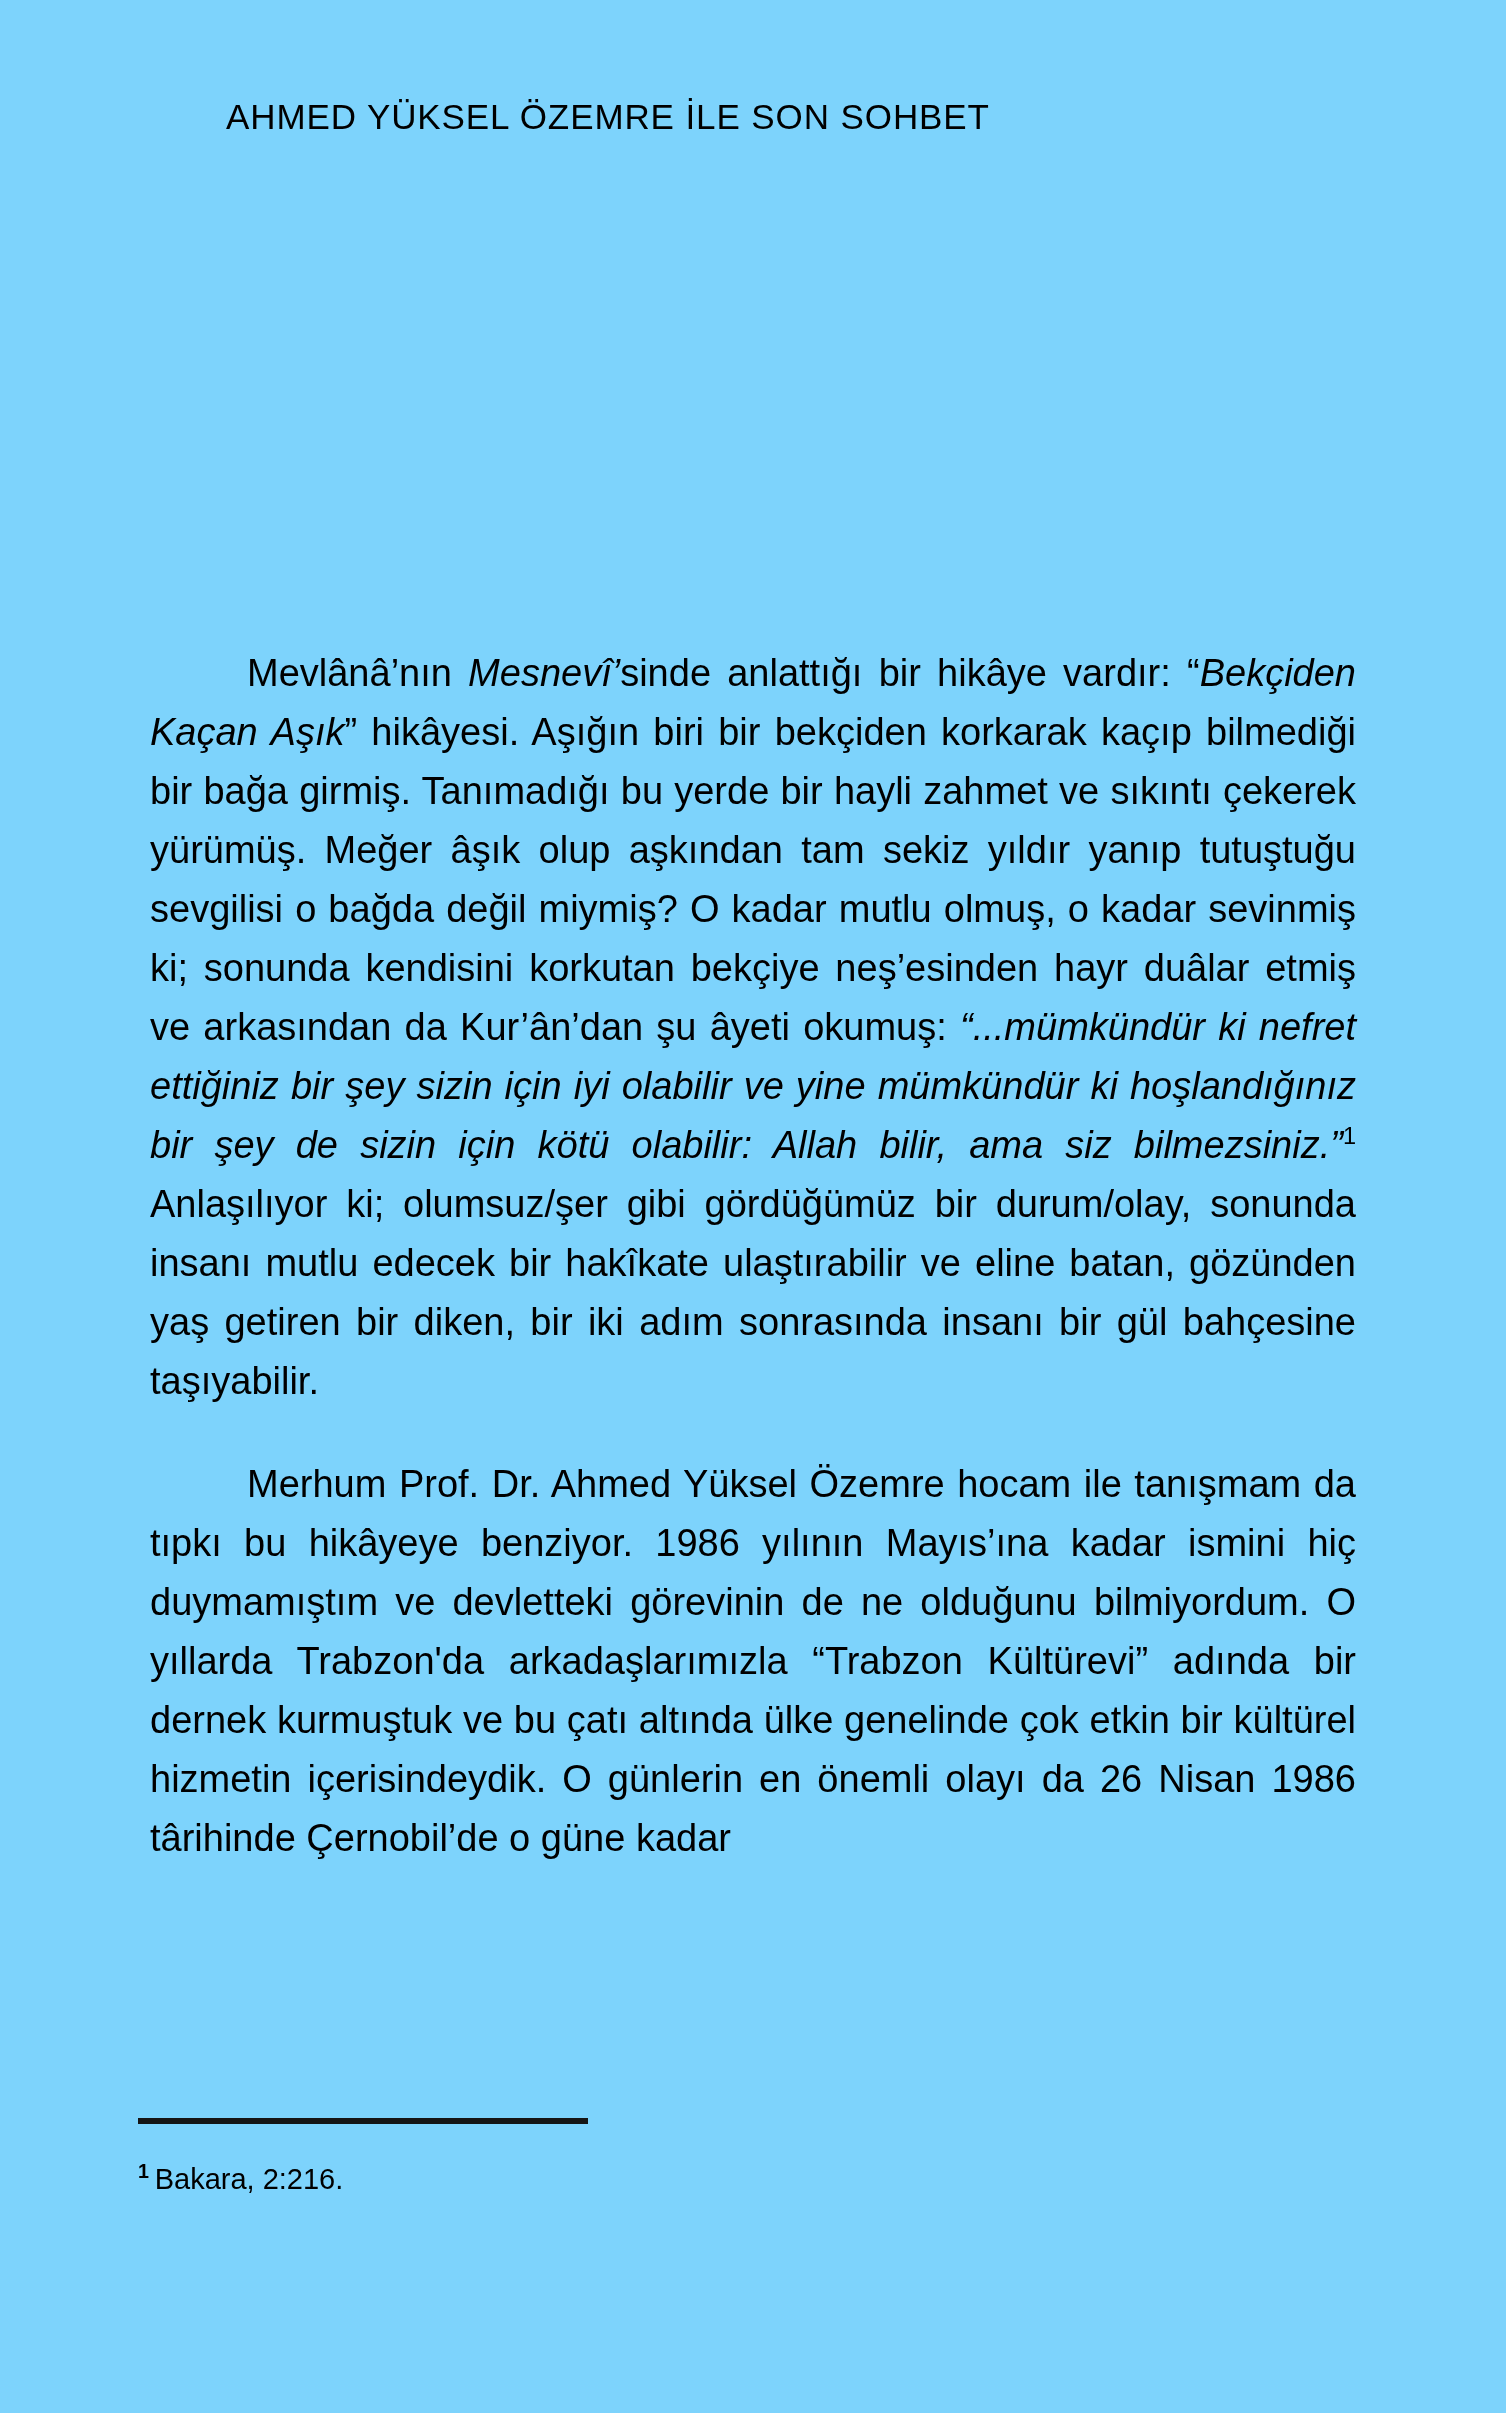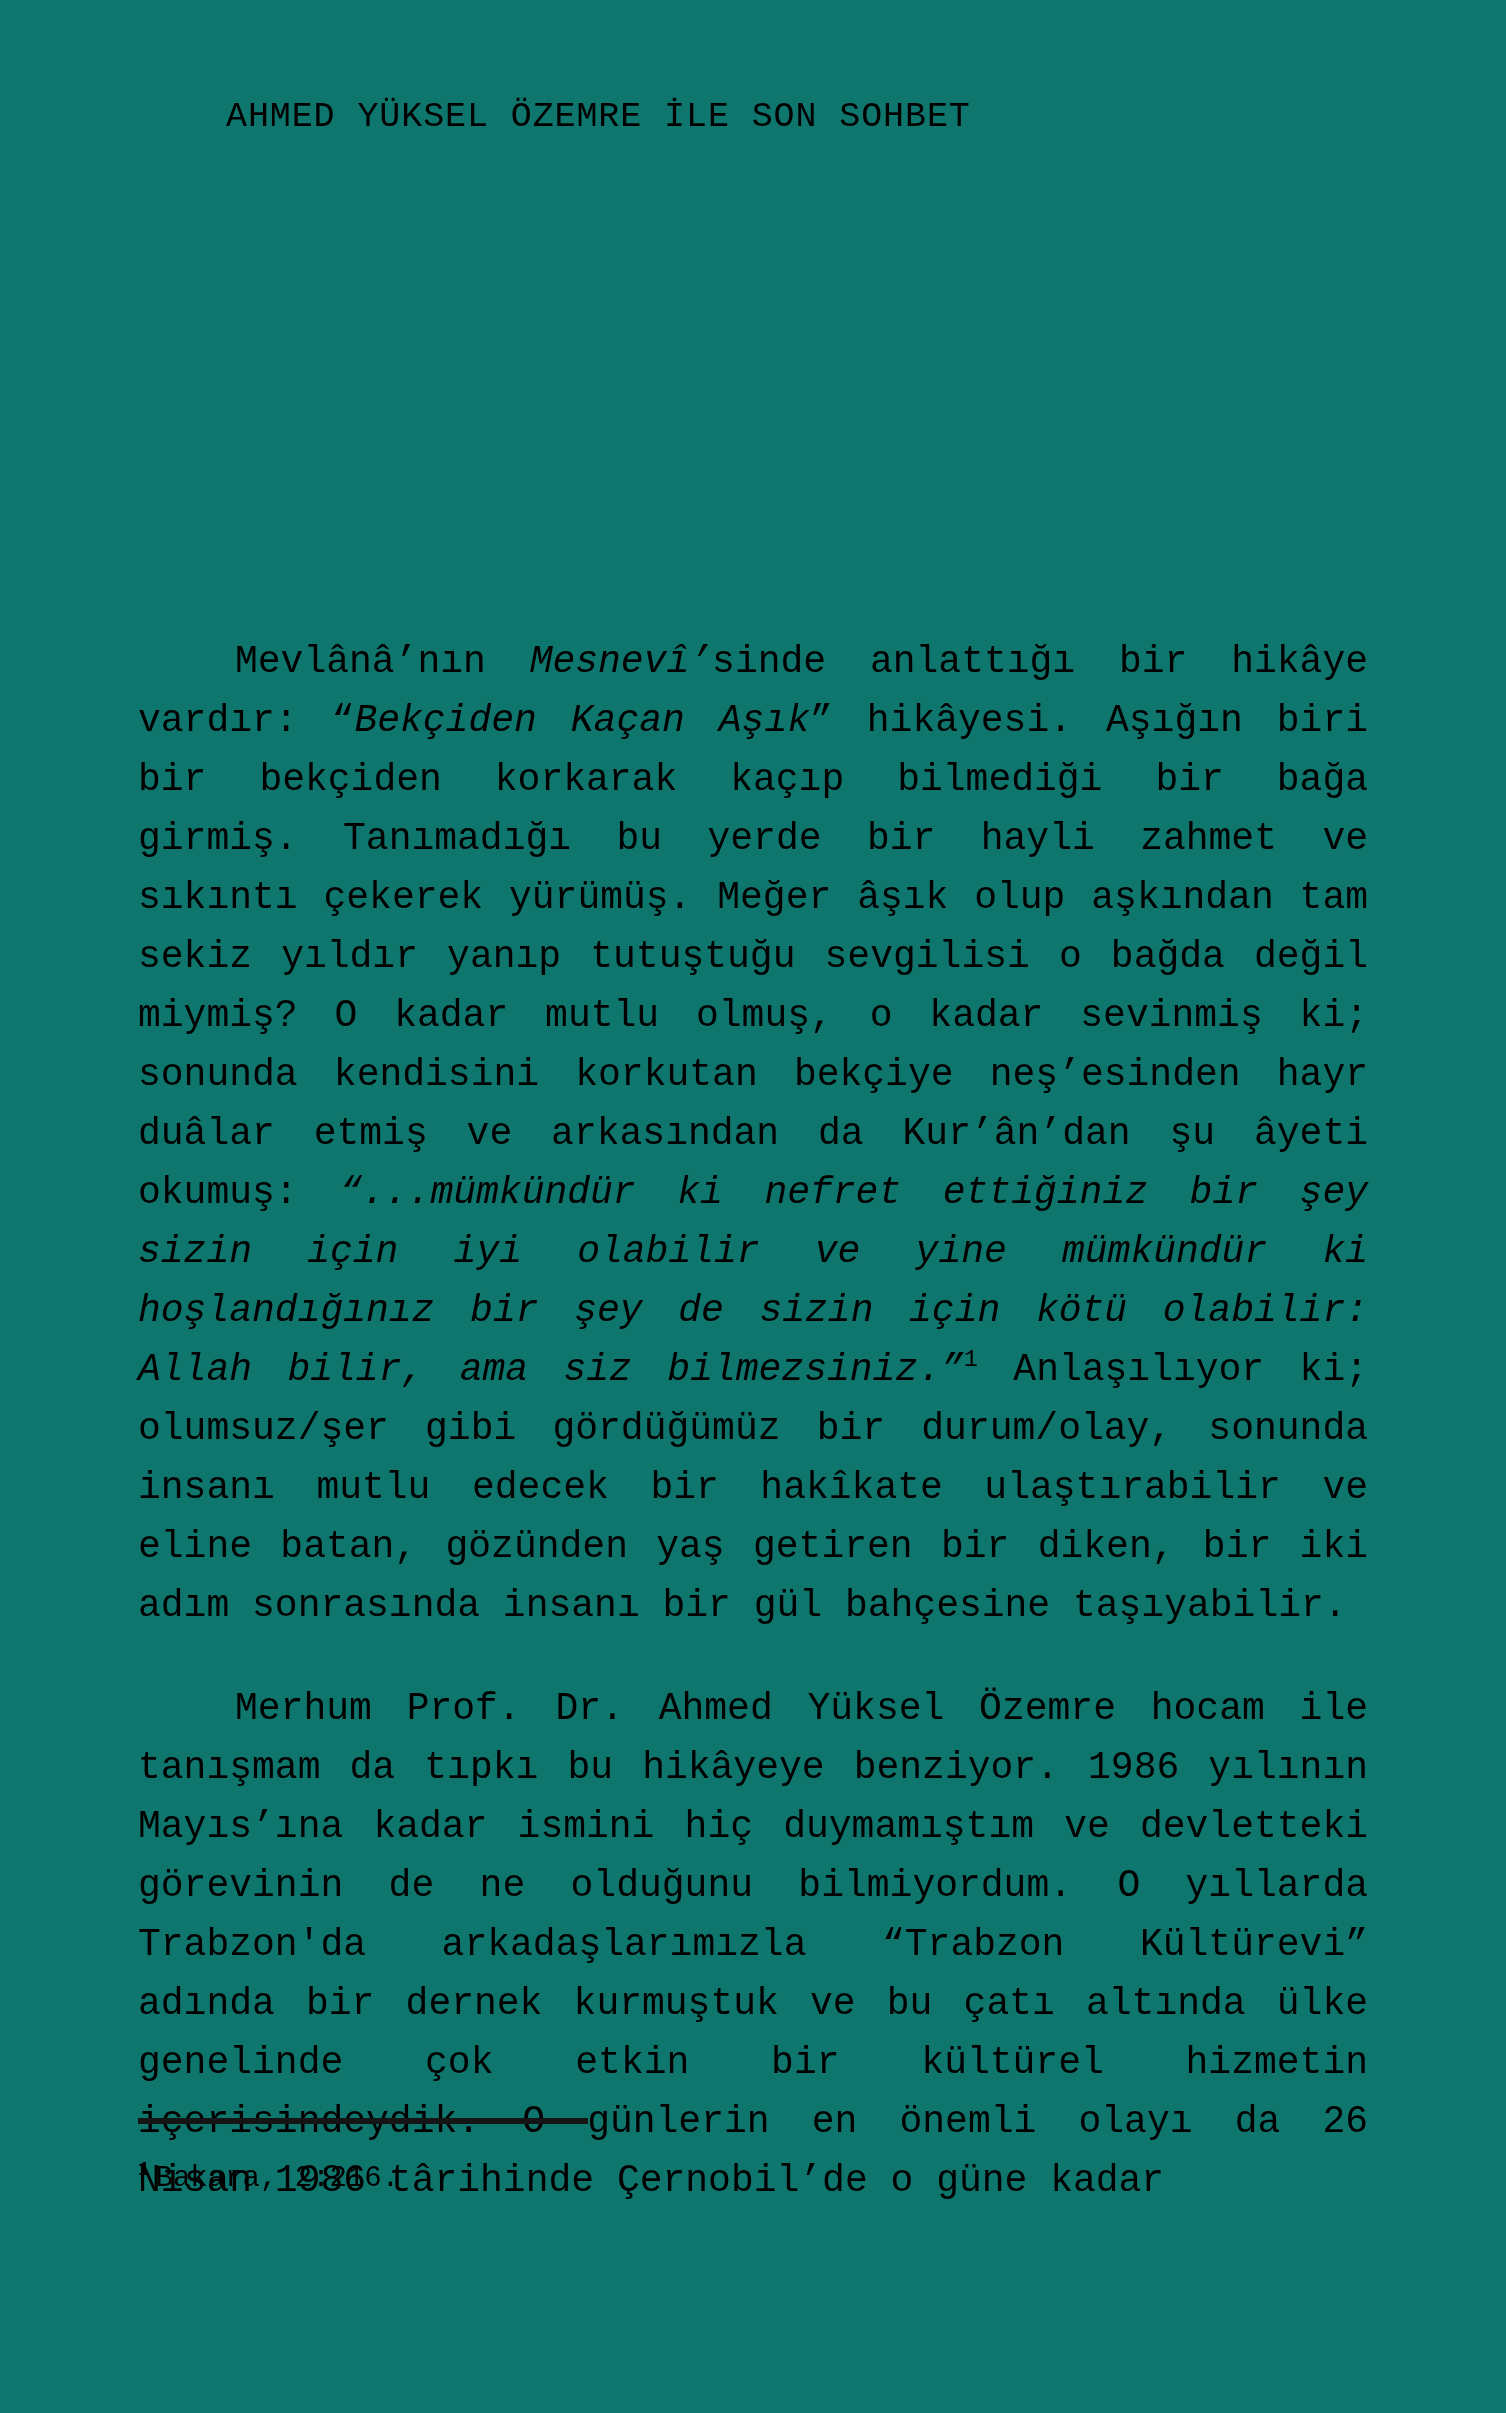--- a/index.html
+++ b/index.html
@@ -4,23 +4,23 @@
 <style>
   html, body {
     margin: 0;
     padding: 0;
     background: #ffffff;
   }
   .page {
     position: relative;
     width: 1507px;
     height: 2413px;
-    background: #0f766e;
+    background: #7dd3fc;
     color: #000000;
-    font-family: Liberation Mono, monospace;
+    font-family: Liberation Sans, sans-serif;
     overflow: hidden;
   }
   .running-header {
     position: absolute;
     top: 97px;
     left: 226px;
     font-size: 35px;
     letter-spacing: 0.9px;
     white-space: nowrap;
   }
@@ -39,21 +39,21 @@
     position: absolute;
     top: 632px;
     left: 138px;
     width: 1230px;
     font-size: 38px;
     line-height: 59px;
     text-align: justify;
     text-justify: inter-word;
   }
   .para {
-    margin: 0;
+    margin: 12px;
     text-indent: 97px;
   }
   .para + .para {
     margin-top: 44px;
   }
   .body-text sup {
     font-size: 0.62em;
     line-height: 0;
     vertical-align: super;
   }

